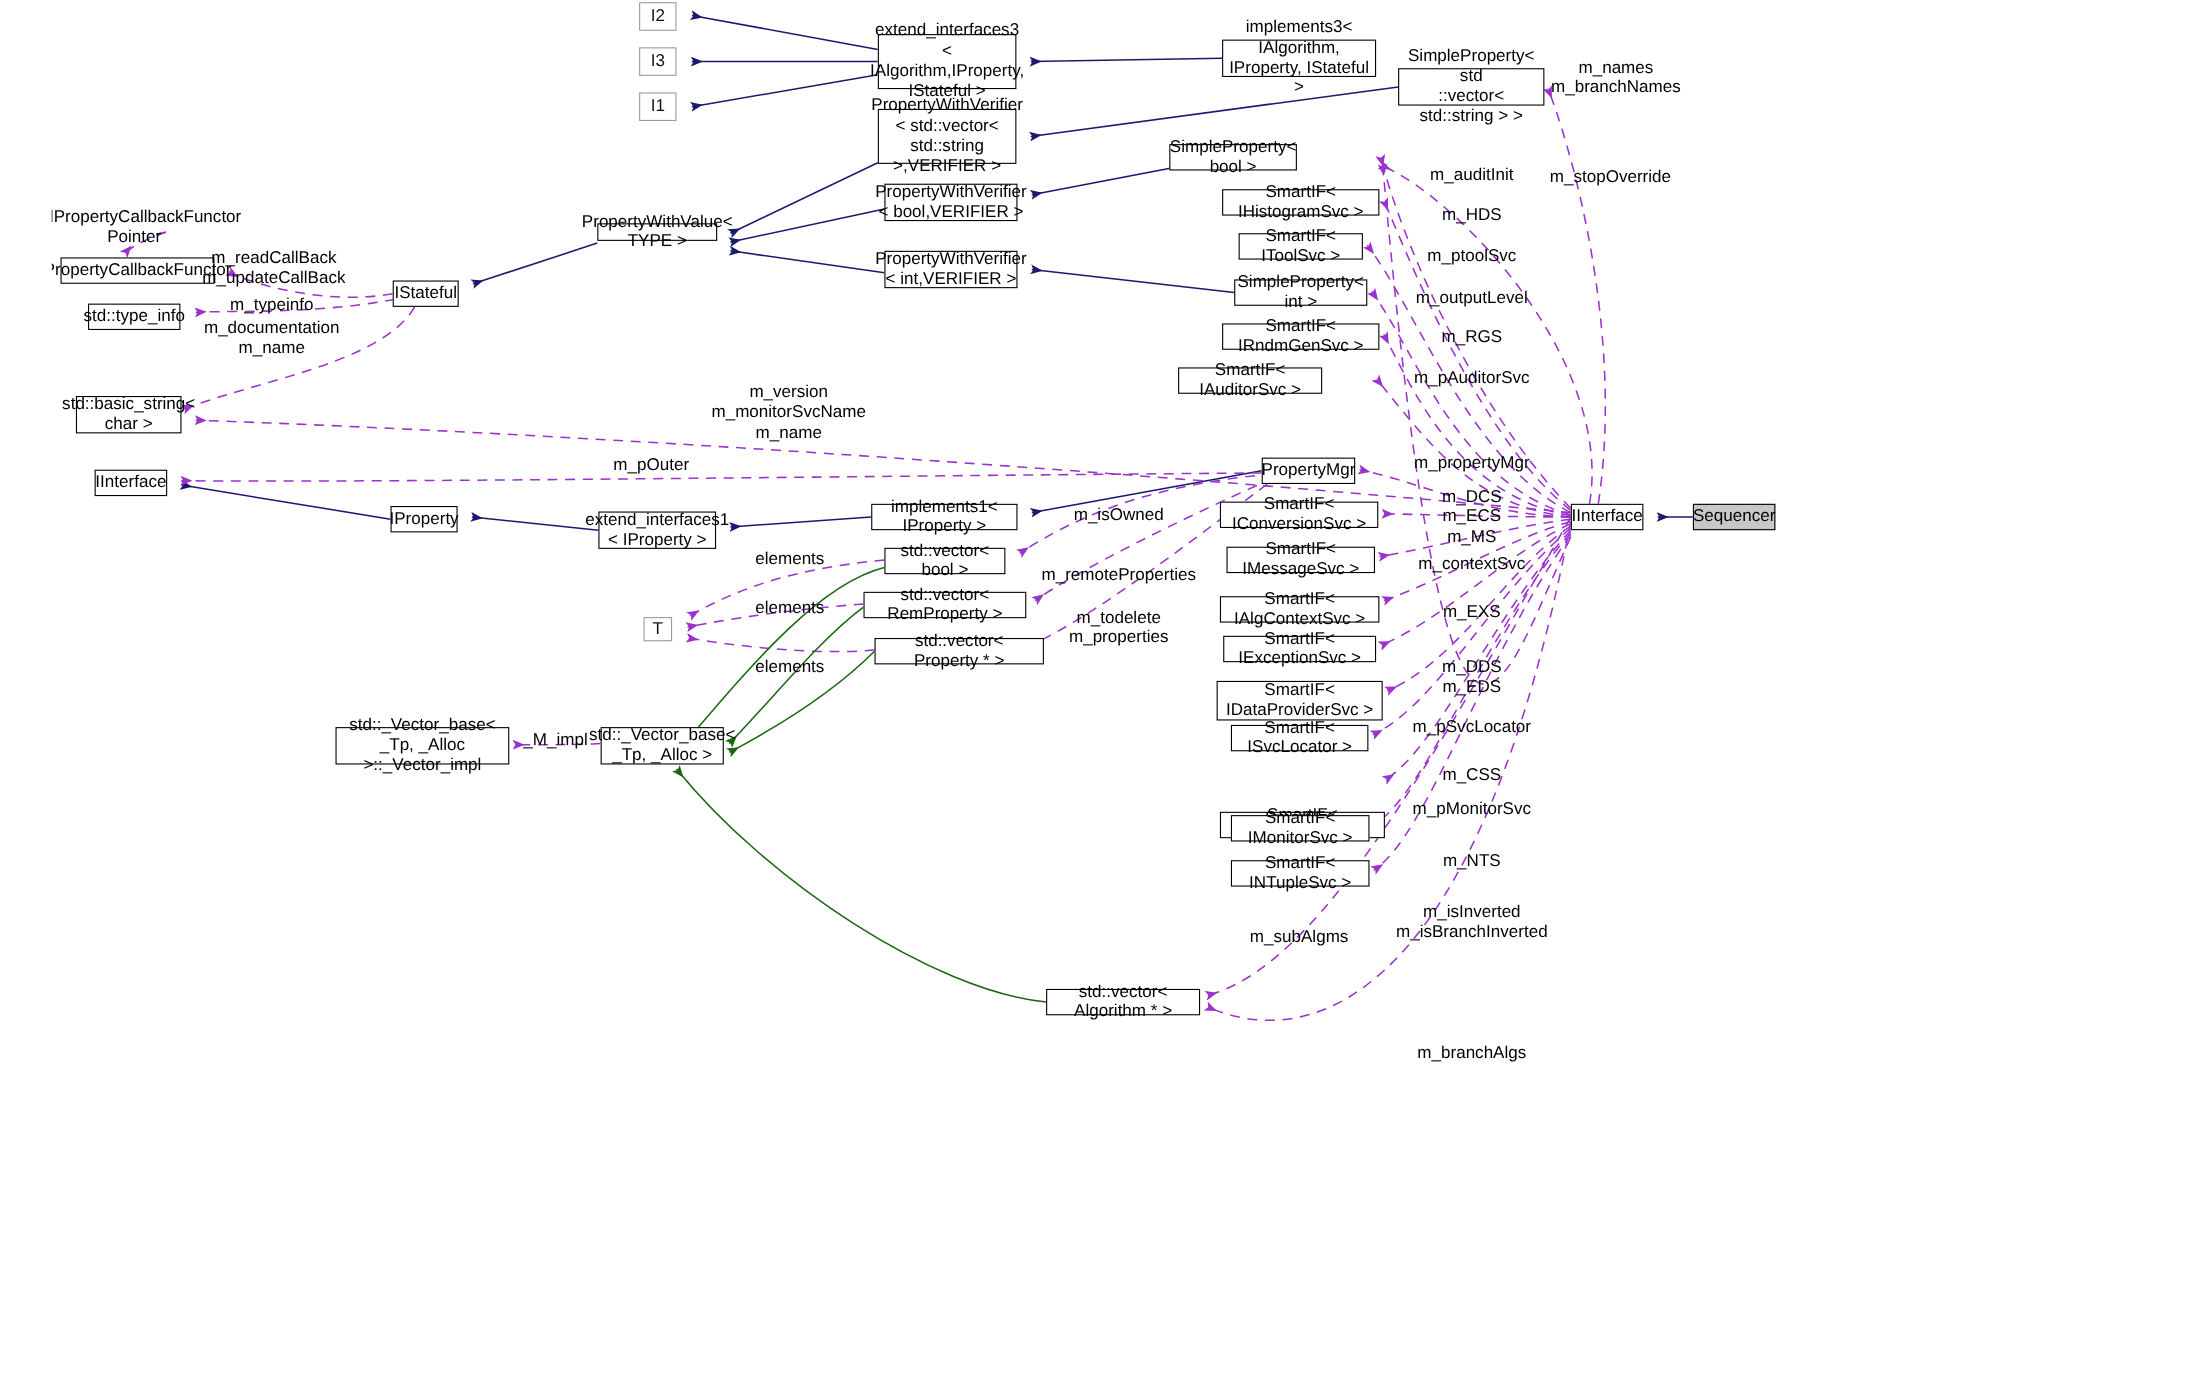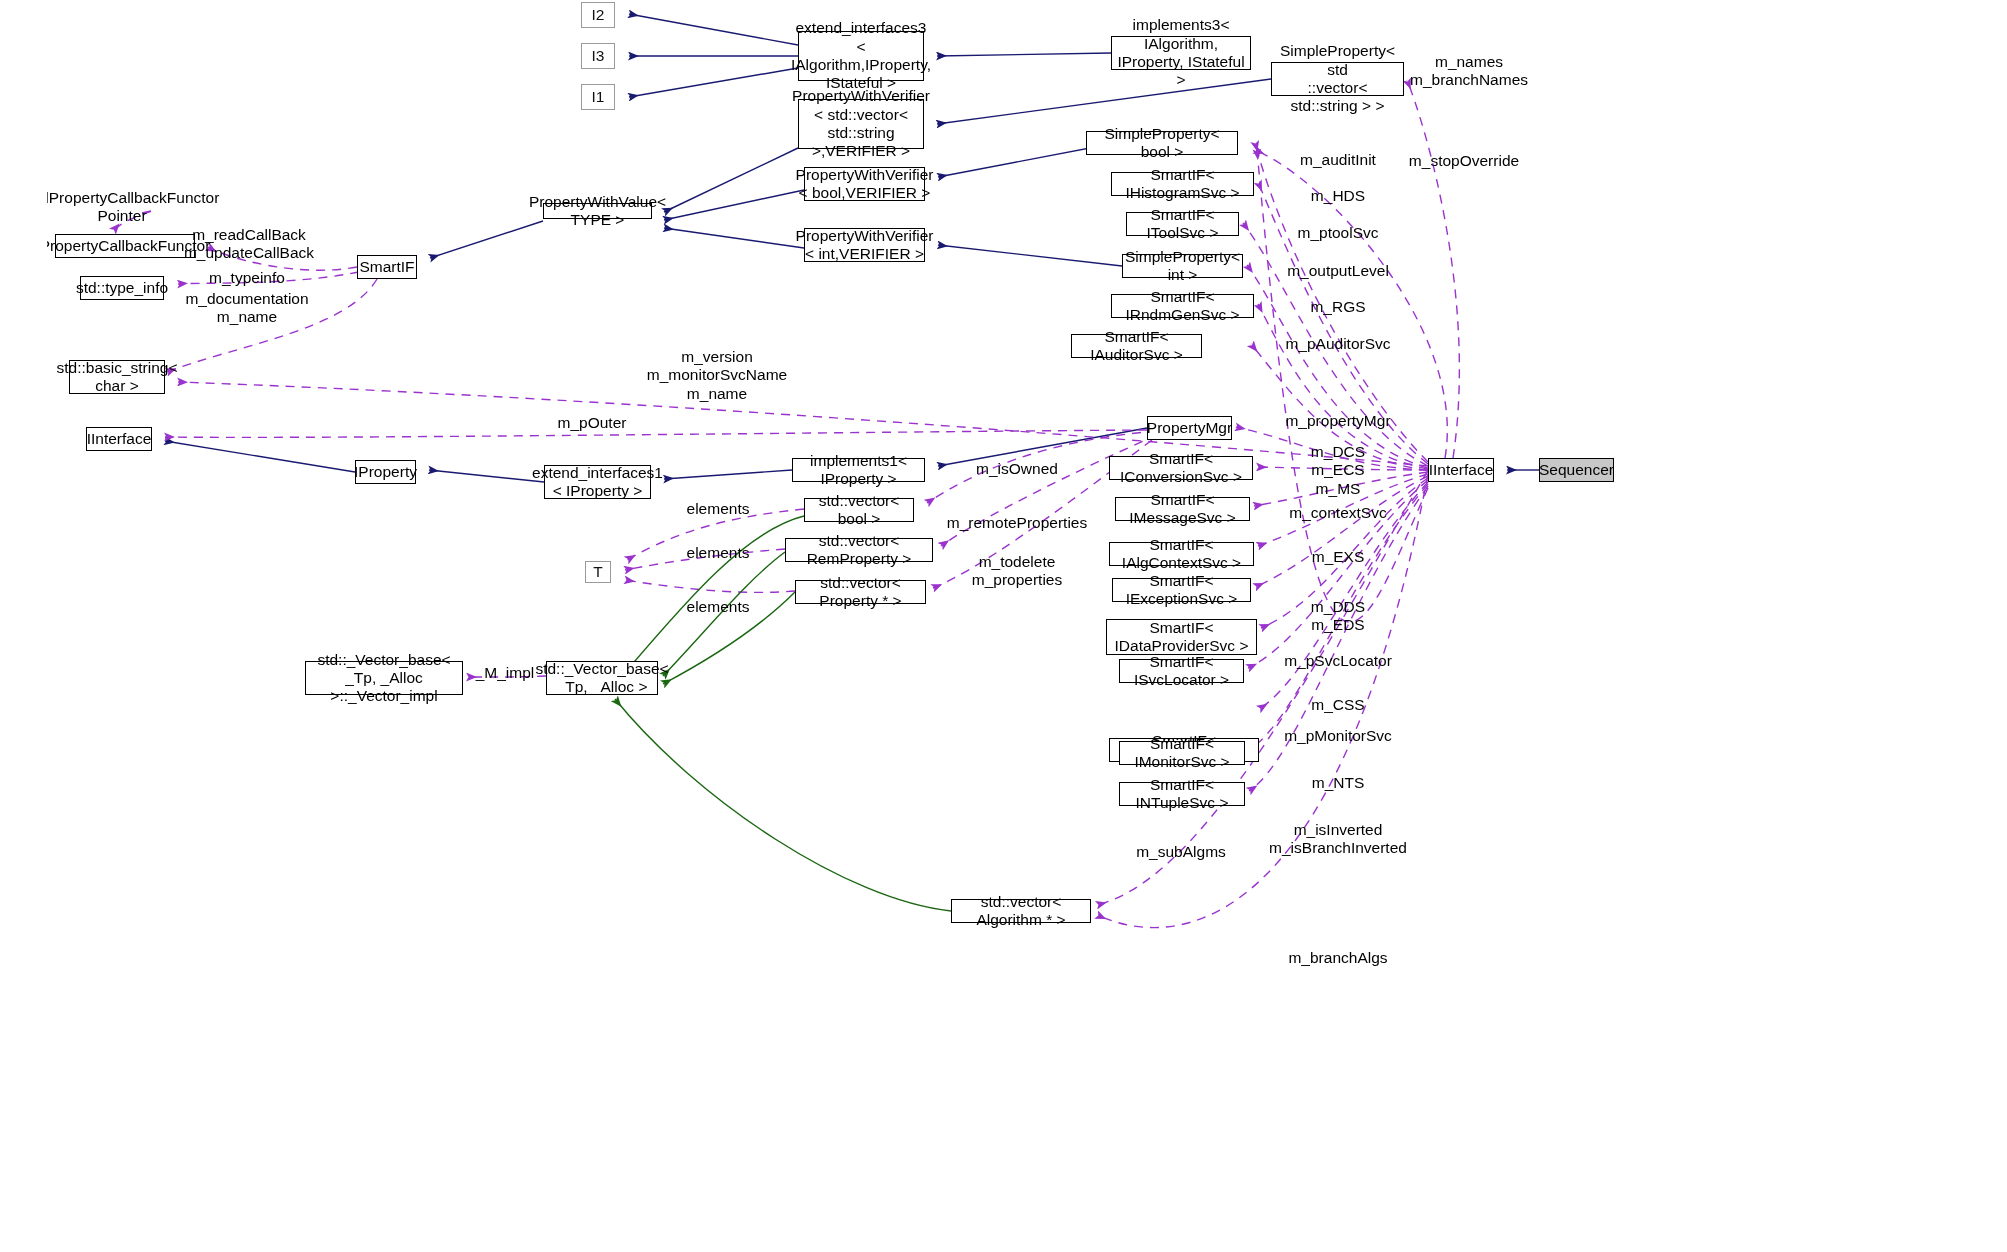--- a/index.html
+++ b/index.html
@@ -119,21 +119,21 @@
     </div>
   <div class="node" style="left:757px;top:167px;width:121px;height:34px">
       <span>PropertyWithVerifier<br>&lt; bool,VERIFIER &gt;</span>
     </div>
   <div class="node" style="left:757px;top:228px;width:121px;height:34px">
       <span>PropertyWithVerifier<br>&lt; int,VERIFIER &gt;</span>
     </div>
   <div class="node" style="left:496px;top:203px;width:109px;height:16px">
       <span>PropertyWithValue&lt;<br>TYPE &gt;</span>
     </div>
-  <div class="node" style="left:1039px;top:131px;width:152px;height:24px">
+  <div class="node" style="left:1016px;top:131px;width:116px;height:24px">
       <span>SimpleProperty&lt; bool &gt;</span>
     </div>
   <div class="node" style="left:1064px;top:172px;width:143px;height:24px">
       <span>SmartIF&lt; IHistogramSvc &gt;</span>
     </div>
   <div class="node" style="left:1079px;top:212px;width:113px;height:24px">
       <span>SmartIF&lt; IToolSvc &gt;</span>
     </div>
   <div class="node" style="left:1075px;top:254px;width:121px;height:24px">
       <span>SimpleProperty&lt; int &gt;</span>
@@ -147,21 +147,21 @@
   <div class="node" style="left:8px;top:234px;width:140px;height:24px">
       <span>PropertyCallbackFunctor</span>
     </div>
   <div class="node" style="left:33px;top:276px;width:84px;height:24px">
       <span>std::type_info</span>
     </div>
   <div class="node" style="left:22px;top:360px;width:96px;height:34px">
       <span>std::basic_string&lt;<br>char &gt;</span>
     </div>
   <div class="node" style="left:310px;top:255px;width:60px;height:24px">
-      <span>SmartIF</span>
+      <span>IStateful</span>
     </div>
   <div class="node" style="left:39px;top:427px;width:66px;height:24px">
       <span>IInterface</span>
     </div>
   <div class="node" style="left:308px;top:460px;width:61px;height:24px">
       <span>IProperty</span>
     </div>
   <div class="node" style="left:497px;top:465px;width:107px;height:34px">
       <span>extend_interfaces1<br>&lt; IProperty &gt;</span>
     </div>
@@ -197,21 +197,21 @@
     </div>
   <div class="node" style="left:1072px;top:782px;width:126px;height:24px">
       <span>SmartIF&lt; INTupleSvc &gt;</span>
     </div>
   <div class="node" style="left:757px;top:498px;width:110px;height:24px">
       <span>std::vector&lt; bool &gt;</span>
     </div>
   <div class="node" style="left:738px;top:538px;width:148px;height:24px">
       <span>std::vector&lt; RemProperty &gt;</span>
     </div>
-  <div class="node" style="left:748px;top:580px;width:131px;height:24px">
+  <div class="node" style="left:748px;top:580px;width:154px;height:24px">
       <span>std::vector&lt; Property * &gt;</span>
     </div>
   <div class="node gray" style="left:538px;top:561px;width:26px;height:22px">
       <span>T</span>
     </div>
   <div class="node" style="left:258px;top:661px;width:158px;height:34px">
       <span>std::_Vector_base&lt;<br>_Tp, _Alloc &gt;::_Vector_impl</span>
     </div>
   <div class="node" style="left:499px;top:661px;width:112px;height:34px">
       <span>std::_Vector_base&lt;<br>_Tp, _Alloc &gt;</span>

